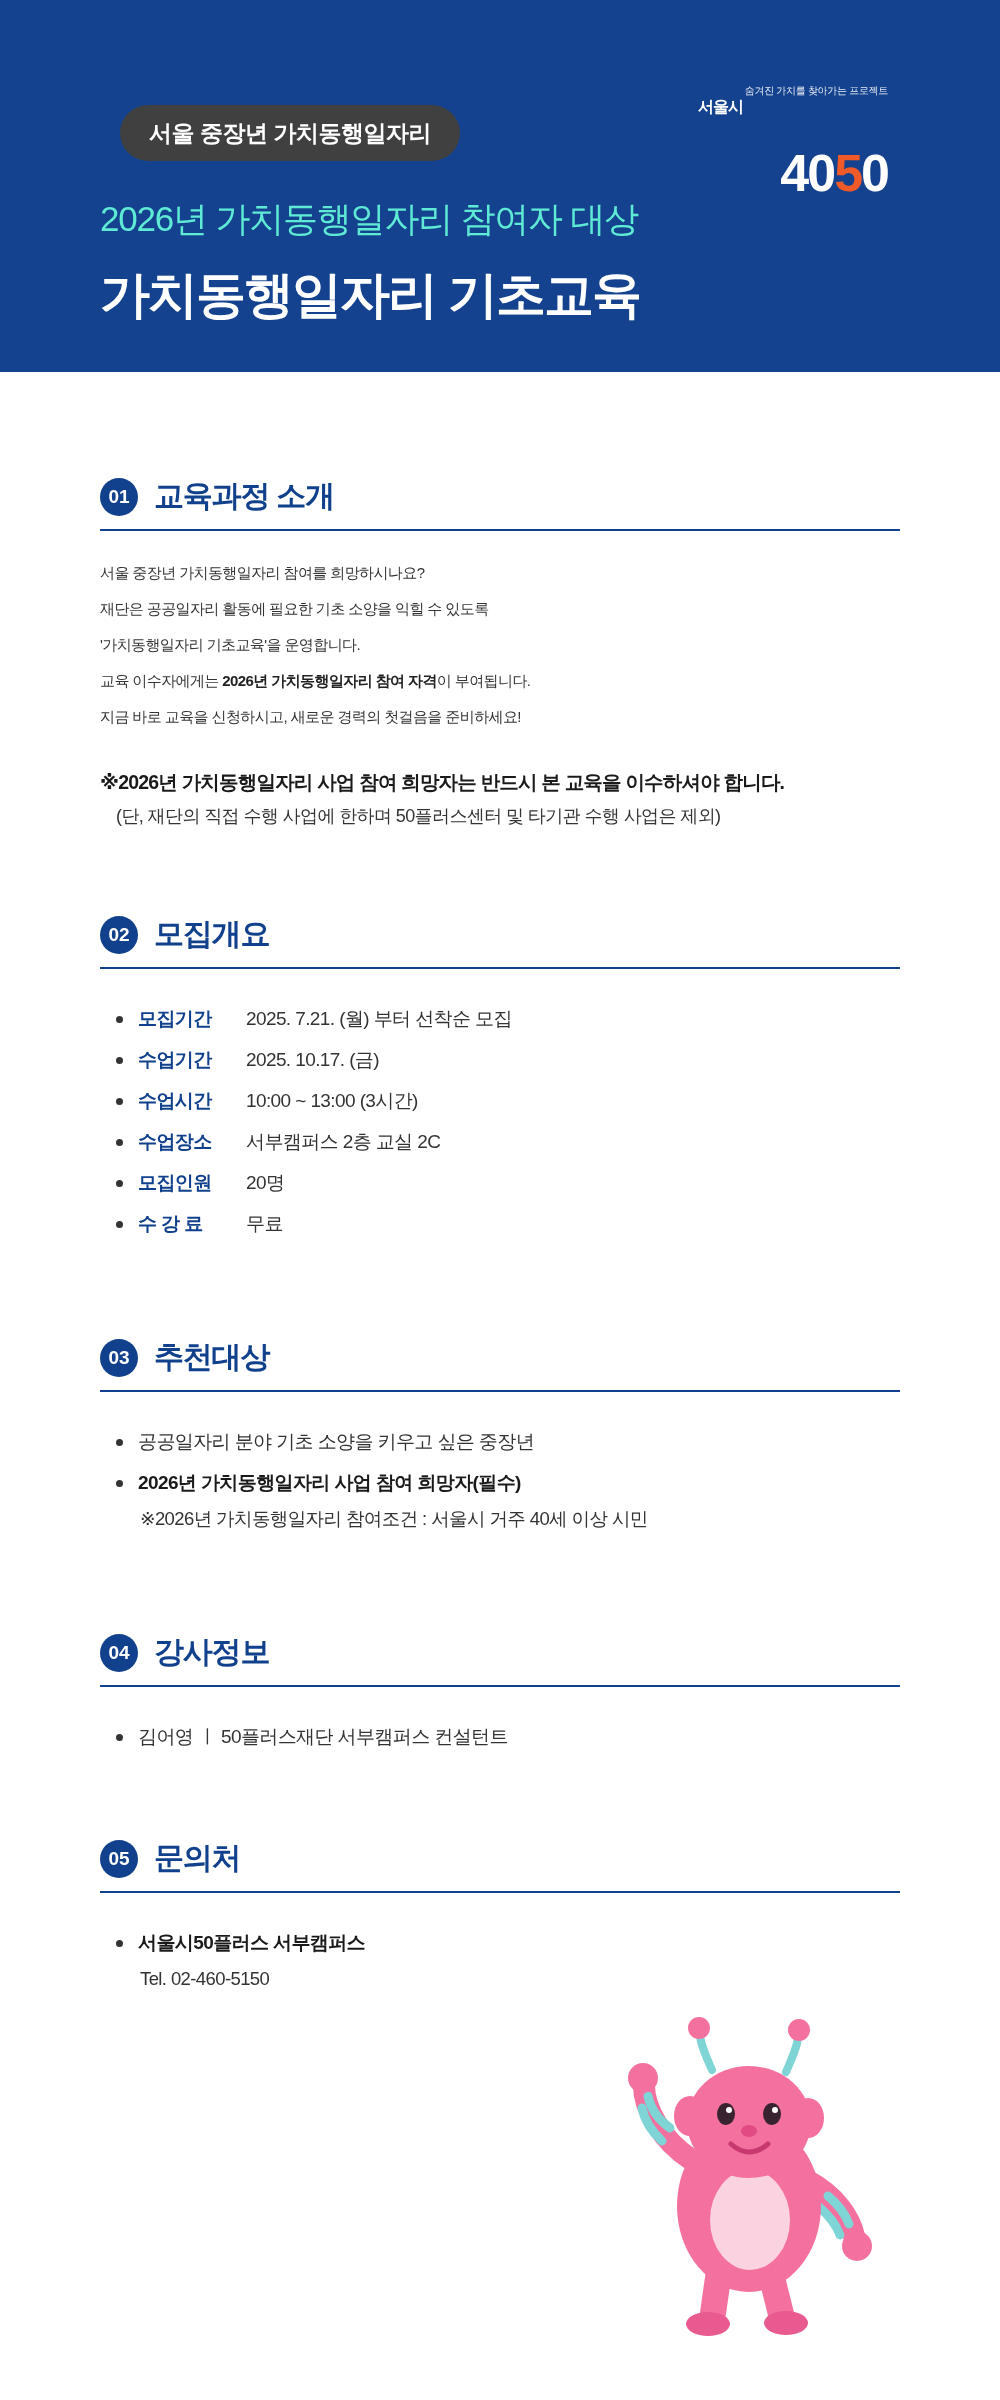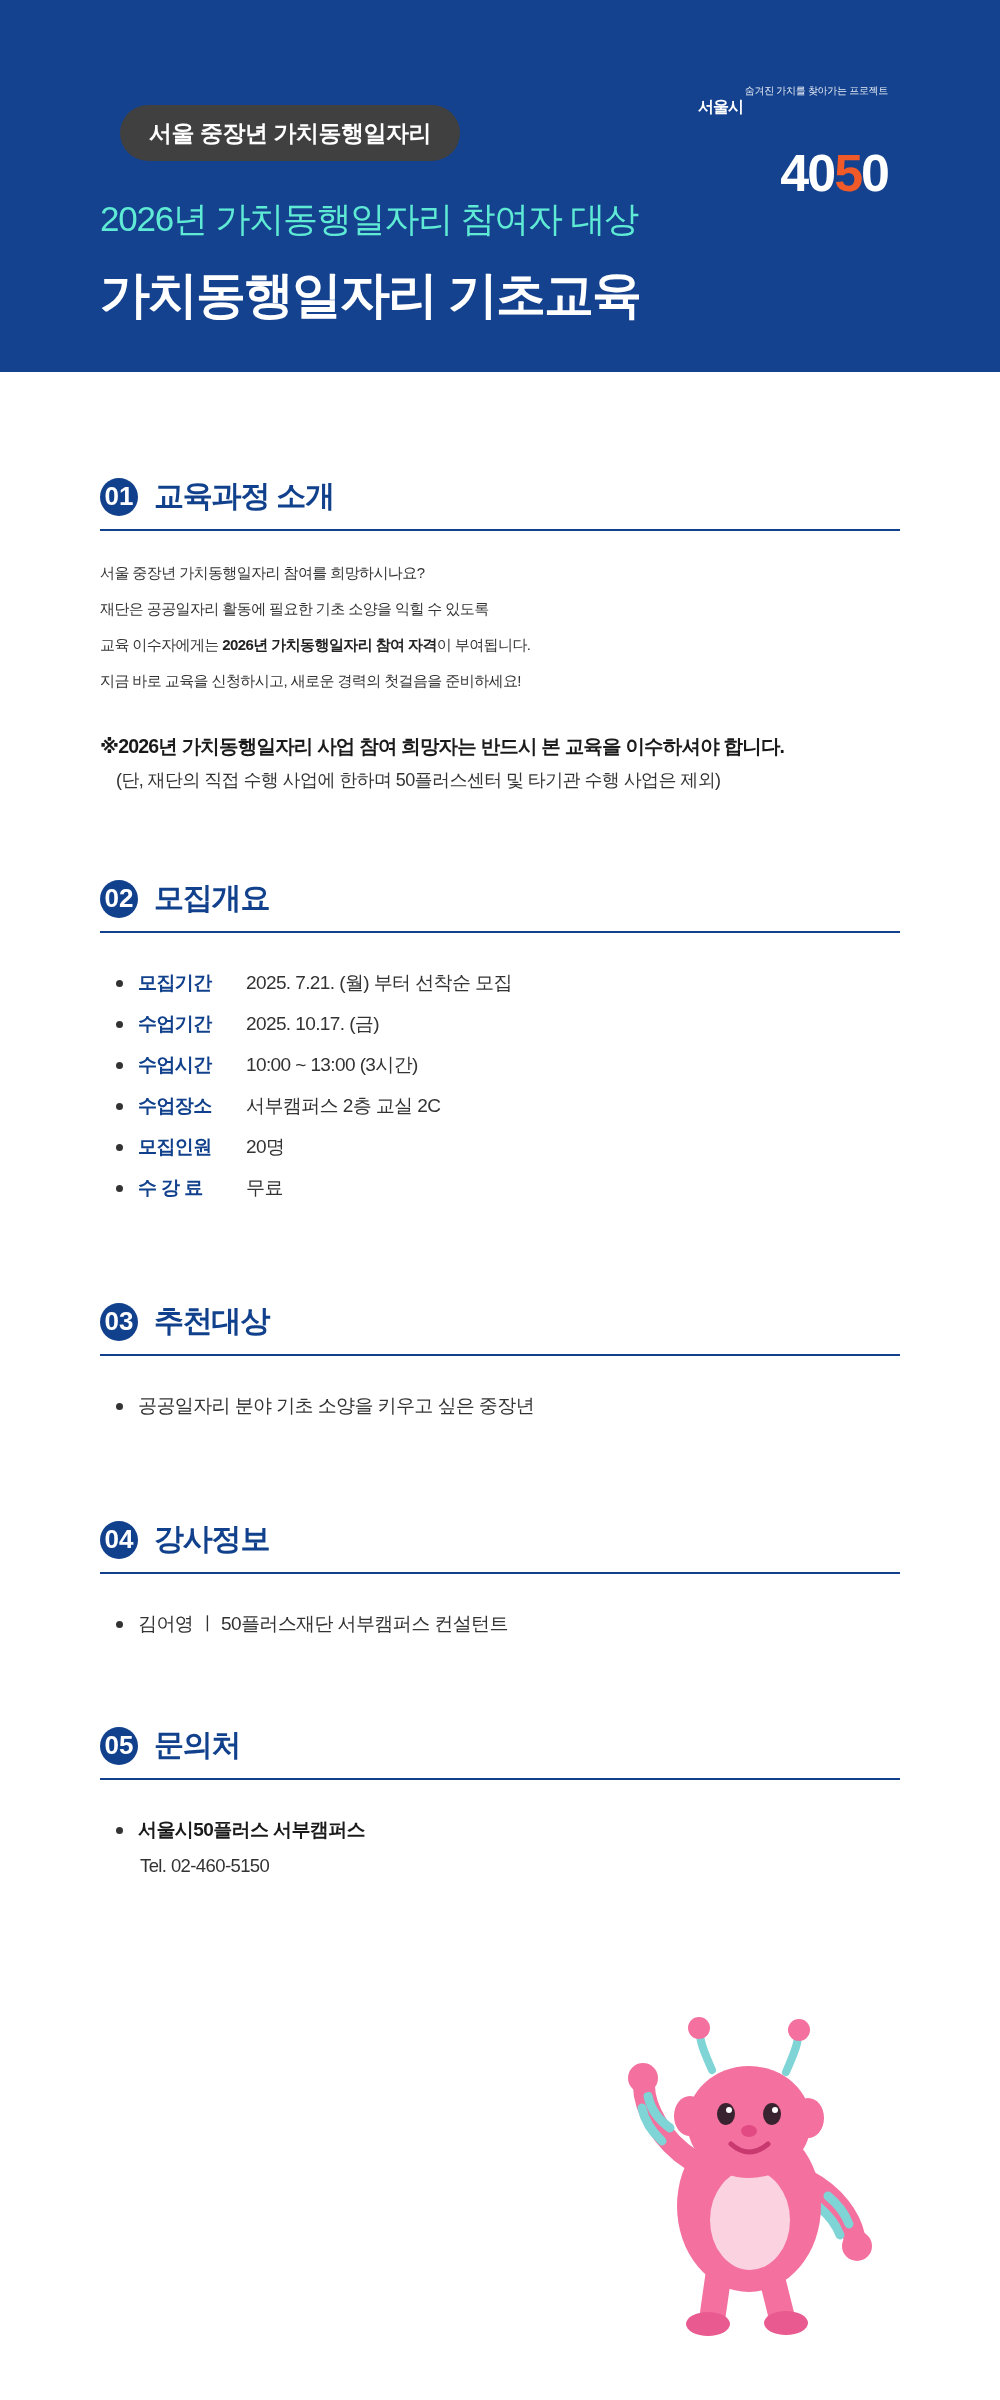--- a/index.html
+++ b/index.html
@@ -101,21 +101,21 @@
     align-items: center;
     gap: 16px;
     padding-bottom: 12px;
     border-bottom: 2px solid #11418c;
   }
   .sec-num {
     width: 38px; height: 38px;
     border-radius: 50%;
     background: #11418c;
     color: #fff;
-    font-size: 26px;
+    font-size: 19px;
     font-weight: bold;
     display: flex; align-items: center; justify-content: center;
     flex: 0 0 auto;
   }
   .sec-title {
     color: #11418c;
     font-size: 30px;
     font-weight: bold;
     letter-spacing: -1.2px;
   }
@@ -217,20 +217,21 @@
     <div class="spacer-top"></div>
 
     <div class="section">
       <div class="sec-head">
         <div class="sec-num">01</div>
         <div class="sec-title">교육과정 소개</div>
       </div>
       <div class="sec-body">
         <div class="para">서울 중장년 가치동행일자리 참여를 희망하시나요?</div>
         <div class="para">재단은 공공일자리 활동에 필요한 기초 소양을 익힐 수 있도록</div>
+        <div class="para">'가치동행일자리 기초교육'을 운영합니다.</div>
         <div class="para">
           <span>교육 이수자에게는 </span><b>2026년 가치동행일자리 참여 자격</b><span>이 부여됩니다.</span>
         </div>
         <div class="para">지금 바로 교육을 신청하시고, 새로운 경력의 첫걸음을 준비하세요!</div>
 
         <div class="note-strong">※2026년 가치동행일자리 사업 참여 희망자는 반드시 본 교육을 이수하셔야 합니다.</div>
         <div class="note-sub">(단, 재단의 직접 수행 사업에 한하며 50플러스센터 및 타기관 수행 사업은 제외)</div>
       </div>
     </div>
 
@@ -270,20 +271,24 @@
     <div class="section">
       <div class="sec-head">
         <div class="sec-num">03</div>
         <div class="sec-title">추천대상</div>
       </div>
       <div class="sec-body">
         <ul class="blist">
           <li class="plain">
             <span>공공일자리 분야 기초 소양을 키우고 싶은 중장년</span>
           </li>
+          <li class="plain">
+            <b>2026년 가치동행일자리 사업 참여 희망자(필수)</b>
+            <span class="sub-note">※2026년 가치동행일자리 참여조건 : 서울시 거주 40세 이상 시민</span>
+          </li>
         </ul>
       </div>
     </div>
 
     <div class="spacer-lg"></div>
 
     <div class="section">
       <div class="sec-head">
         <div class="sec-num">04</div>
         <div class="sec-title">강사정보</div>

